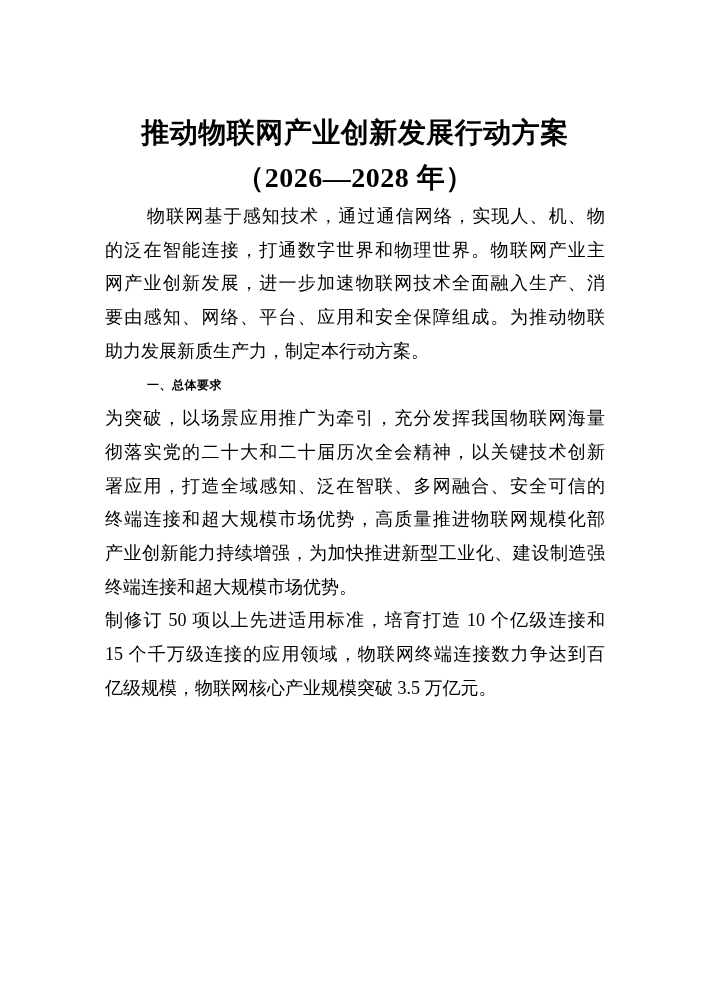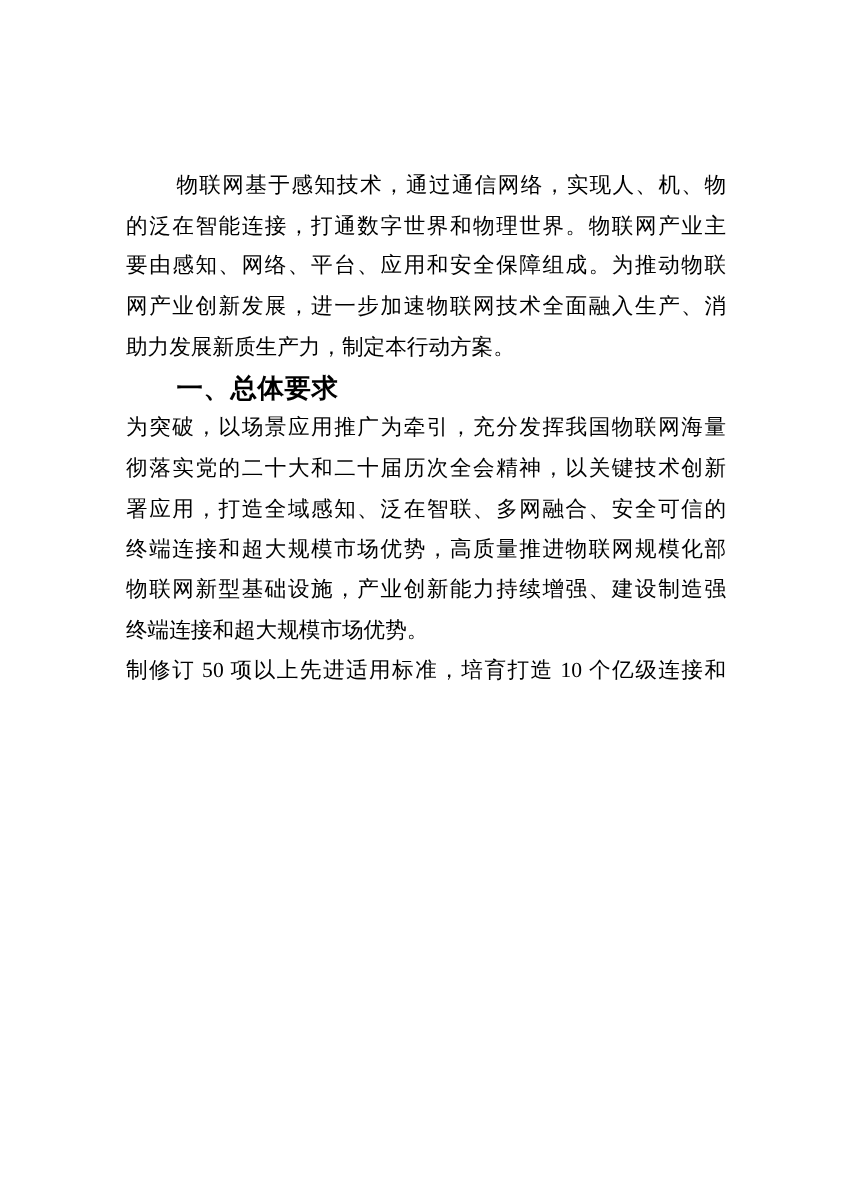--- a/index.html
+++ b/index.html
@@ -27,72 +27,77 @@
     font-size: 28px;
     line-height: 45px;
     font-weight: bold;
     text-align: center;
     letter-spacing: 0.5px;
   }
   .doc-title .title-line {
     display: block;
   }
   .doc-body {
-    margin-top: 28px;
     font-size: 18px;
     line-height: 33.7px;
   }
   .line {
     text-align: justify;
     text-align-last: justify;
     text-justify: inter-character;
   }
   .line.first-line {
     text-indent: 42px;
   }
   .line.last-line {
     text-align: center;
     text-align-last: left;
   }
   .section-heading {
     font-family: "Liberation Sans", "DejaVu Sans", sans-serif;
     font-weight: bold;
-    font-size: 22px;
+    font-size: 12px;
     line-height: 33.7px;
     text-indent: 42px;
     letter-spacing: 0.5px;
   }
 </style>
 </head>
 <body>
 
 <div class="page">
   <div class="content">
 
+    <h1 class="doc-title">
+      <span class="title-line">推动物联网产业创新发展行动方案</span>
+      <span class="title-line">（2026—2028 年）</span>
+    </h1>
 
     <div class="doc-body">
 
       <div class="paragraph">
         <div class="line first-line">物联网基于感知技术，通过通信网络，实现人、机、物</div>
         <div class="line">的泛在智能连接，打通数字世界和物理世界。物联网产业主</div>
+        <div class="line">网产业创新发展，进一步加速物联网技术全面融入生产、消</div>
         <div class="line">要由感知、网络、平台、应用和安全保障组成。为推动物联</div>
-        <div class="line">网产业创新发展，进一步加速物联网技术全面融入生产、消</div>
         <div class="line last-line">助力发展新质生产力，制定本行动方案。</div>
       </div>
 
       <div class="section-heading">一、总体要求</div>
 
       <div class="paragraph">
         <div class="line">为突破，以场景应用推广为牵引，充分发挥我国物联网海量</div>
         <div class="line">彻落实党的二十大和二十届历次全会精神，以关键技术创新</div>
         <div class="line">署应用，打造全域感知、泛在智联、多网融合、安全可信的</div>
         <div class="line">终端连接和超大规模市场优势，高质量推进物联网规模化部</div>
-        <div class="line">物联网新型基础设施，产业创新能力持续增强、建设制造强</div>
+        <div class="line">产业创新能力持续增强，为加快推进新型工业化、建设制造强</div>
         <div class="line last-line">终端连接和超大规模市场优势。</div>
       </div>
 
       <div class="paragraph">
         <div class="line">制修订 50 项以上先进适用标准，培育打造 10 个亿级连接和</div>
+        <div class="line">15 个千万级连接的应用领域，物联网终端连接数力争达到百</div>
+        <div class="line last-line">亿级规模，物联网核心产业规模突破 3.5 万亿元。</div>
       </div>
 
     </div>
   </div>
 </div>
 
 </body></html>

